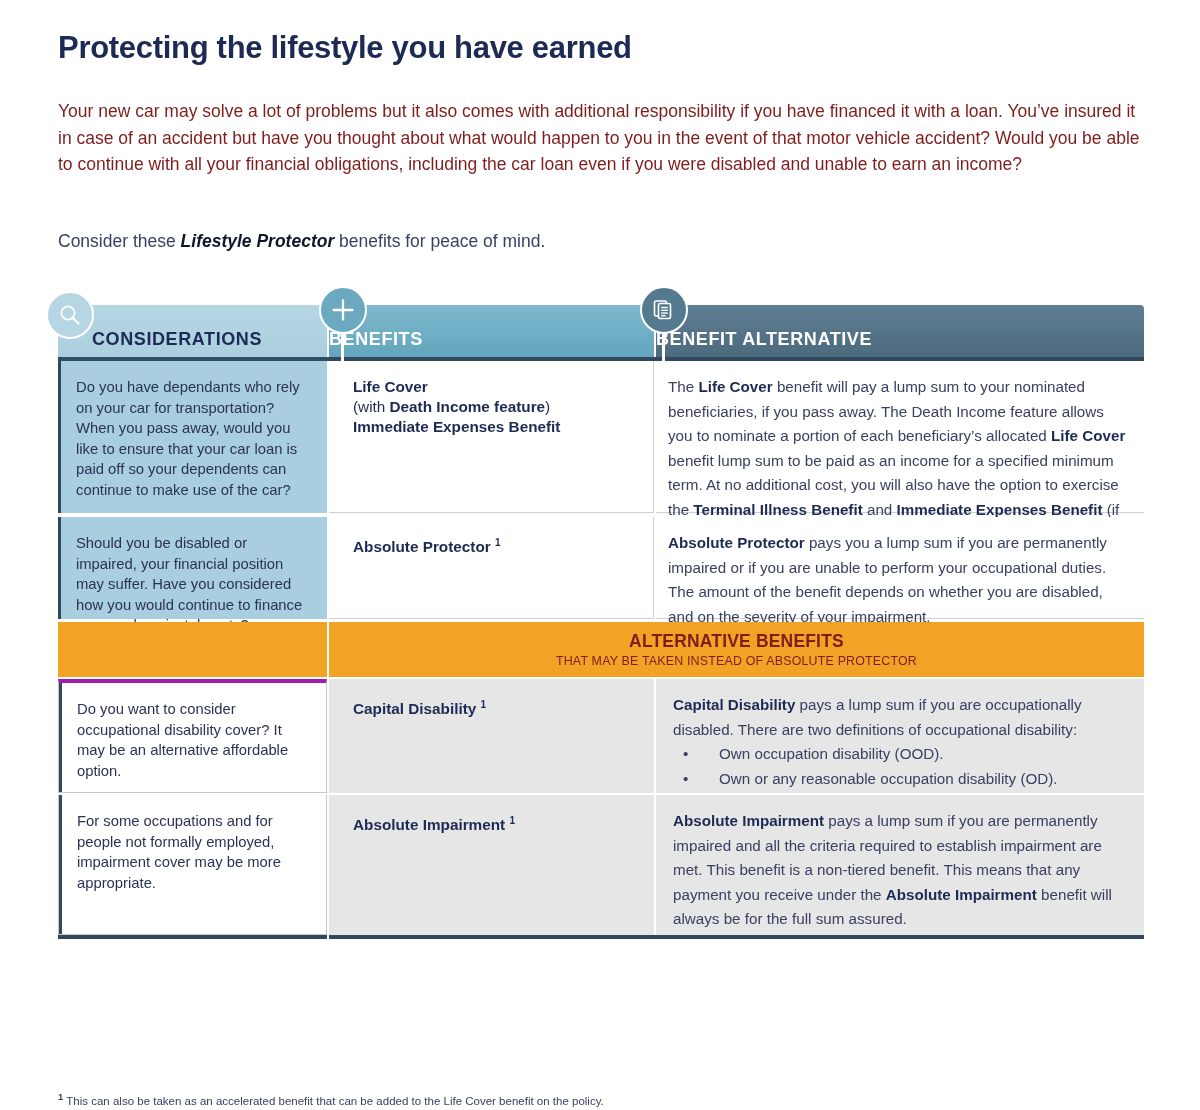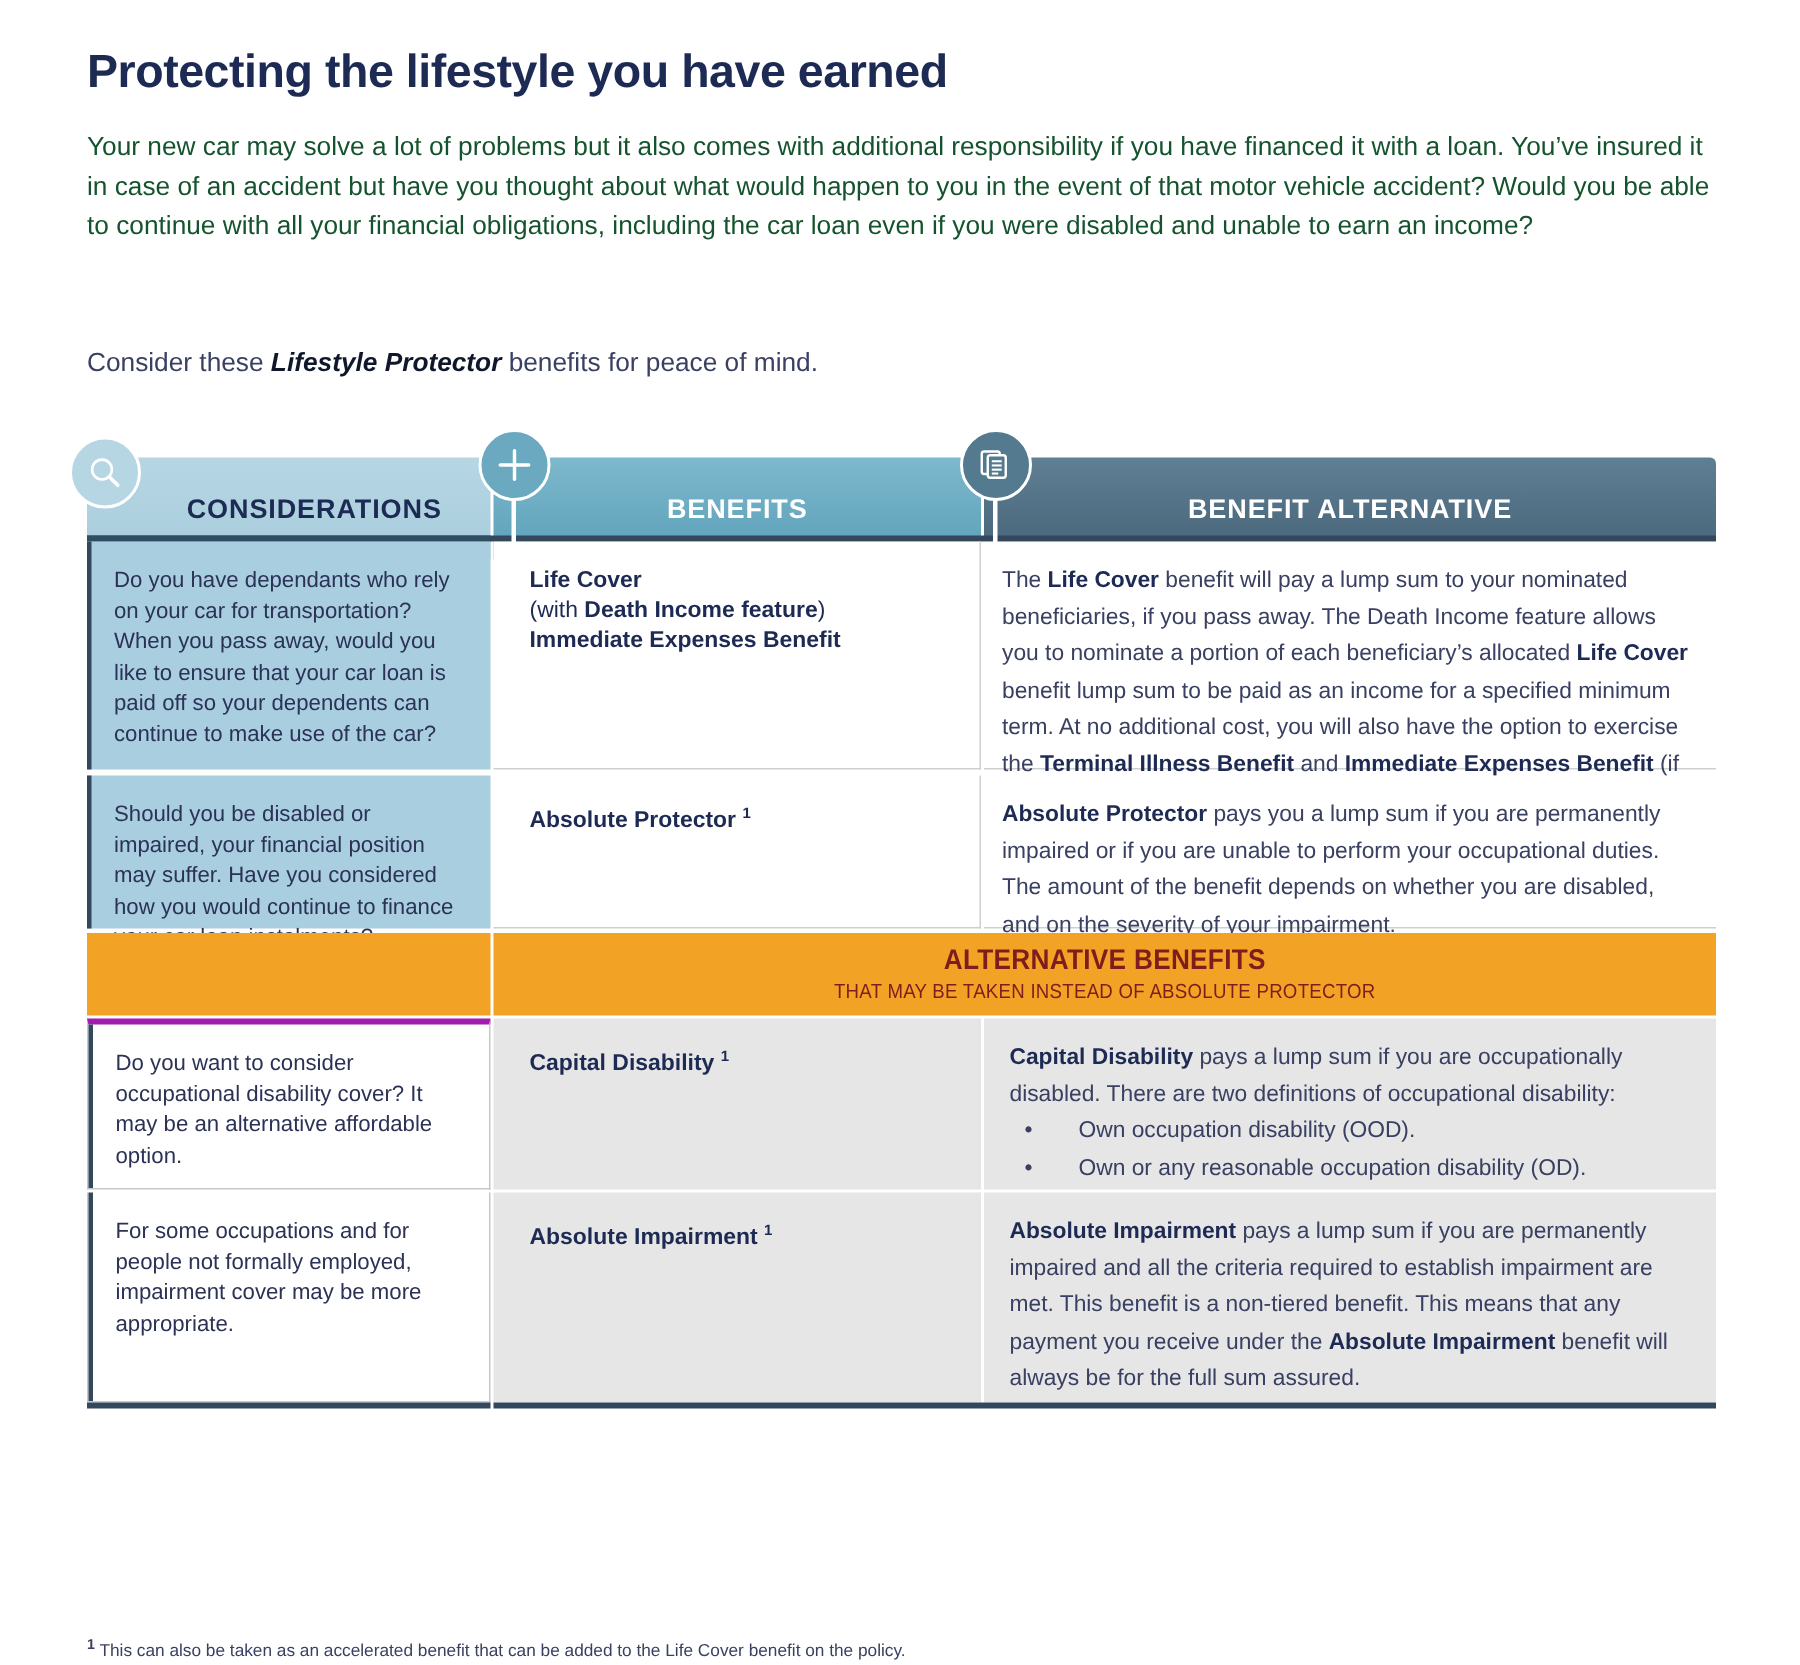--- a/index.html
+++ b/index.html
@@ -12,36 +12,36 @@
   }
   .page { position: relative; width: 1200px; height: 1110px; overflow: hidden; }
 
   
   .title {
     position: absolute; left: 58px; top: 30px;
     font-size: 31px; font-weight: bold; letter-spacing: -0.3px;
     color: #1d2a54;
   }
   .intro {
-    position: absolute; left: 58px; top: 84px; width: 1090px;
-    font-size: 17.5px; line-height: 26.5px; color: #14532d;
+    position: absolute; left: 58px; top: 98px; width: 1090px;
+    font-size: 17.5px; line-height: 26.5px; color: #7f1d1d;
   }
   .consider {
     position: absolute; left: 58px; top: 228px; width: 1000px;
     font-size: 17.5px; line-height: 26px; color: #3a4062;
   }
   .consider b { color: #0f172a; font-style: italic; }
 
   
   .table { position: absolute; left: 58px; top: 305px; width: 1086px; }
 
   .hdr-row { position: relative; height: 52px; }
   .hdr {
     position: absolute; top: 0; height: 68px;
-    display: flex; align-items: center; justify-content: center;
+    display: flex; align-items: center; 
     font-size: 18px; font-weight: bold; letter-spacing: 0.6px;
   }
   .hdr-cons {
     left: 0; width: 269px;
     background: linear-gradient(180deg,#b6d6e4 0%, #a8cddd 100%);
     color: #1d2a54; border-radius: 4px 0 0 0;
     padding-left: 34px;
   }
   .hdr-ben {
     left: 271px; width: 325px;

